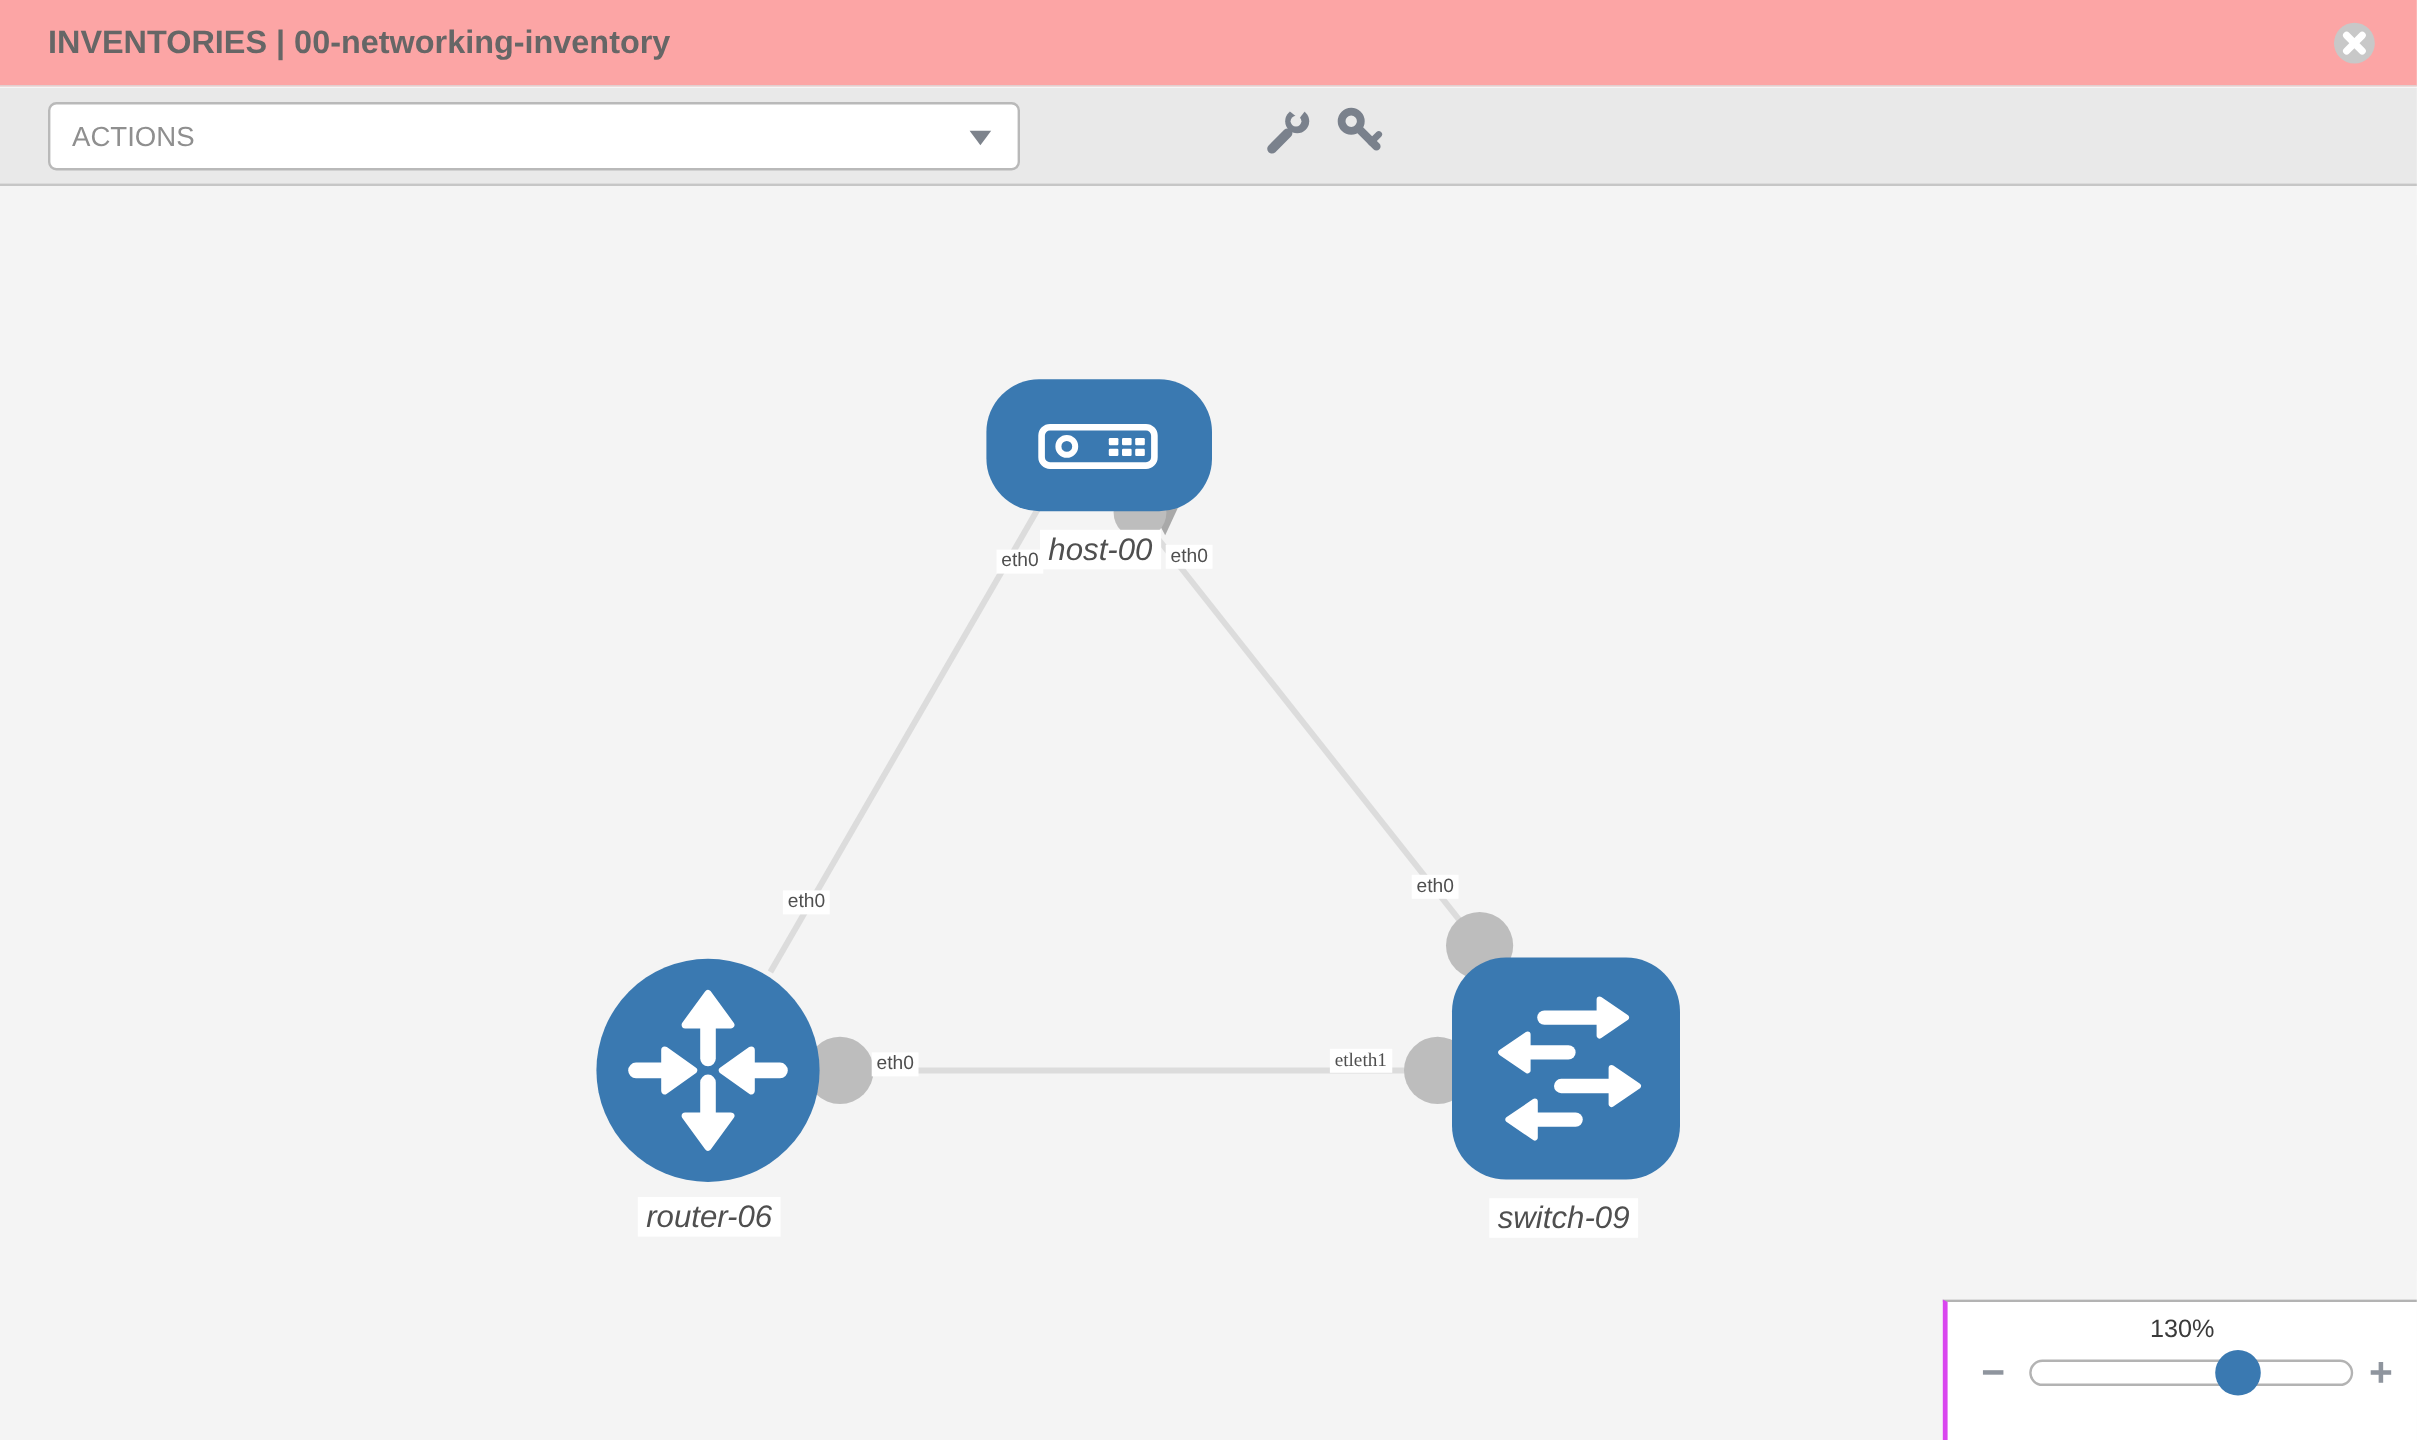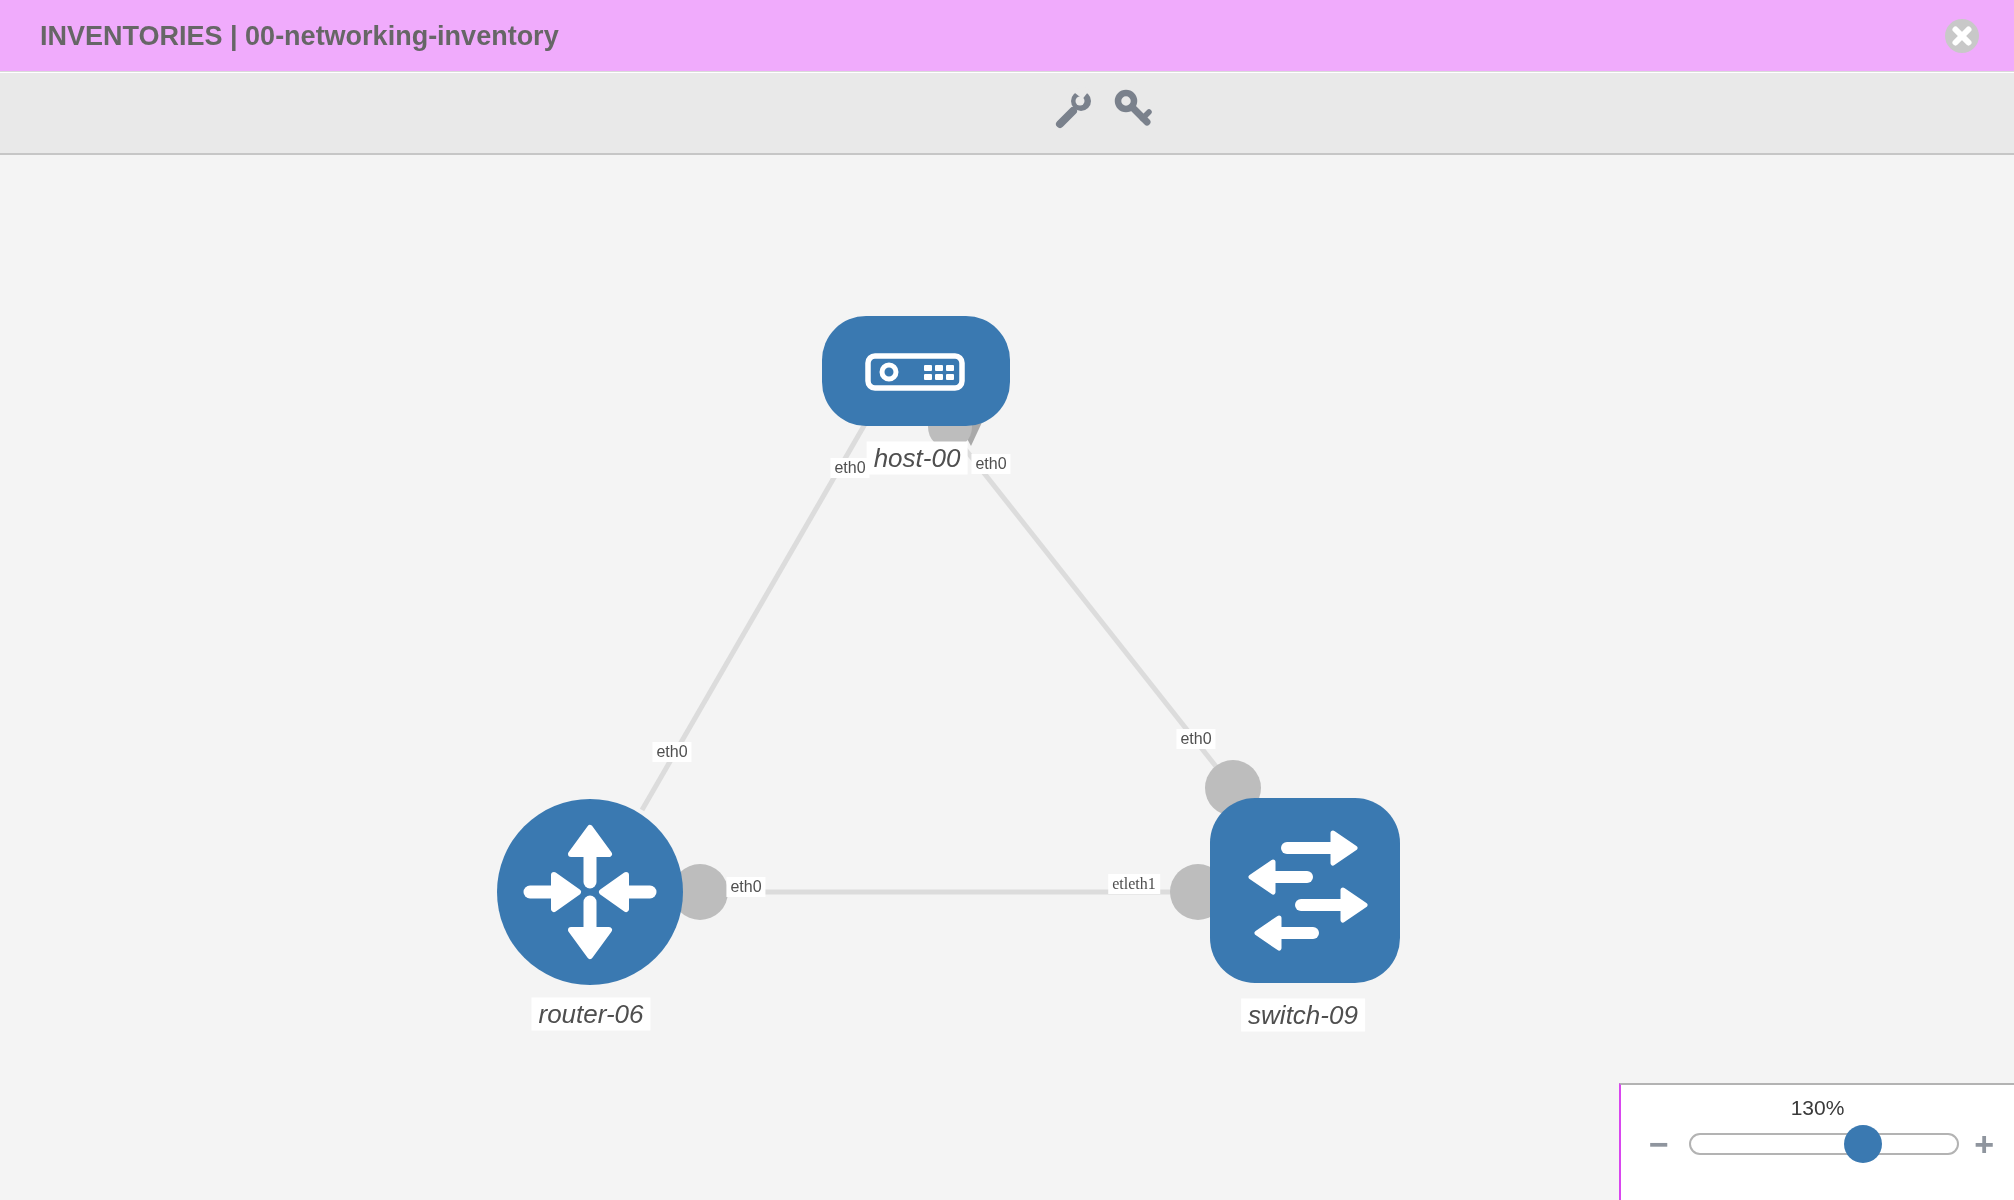--- a/index.html
+++ b/index.html
@@ -1,21 +1,21 @@
 <!DOCTYPE html>
 <html><head>
 <meta charset="utf-8">
 <style>
   * { margin:0; padding:0; box-sizing:border-box; }
   html,body { width:2014px; height:1200px; overflow:hidden; background:#ffffff;
               font-family:"Liberation Sans", sans-serif; }
   .stage { position:absolute; top:0; left:0; width:2014px; height:1200px; }
 
   
-  .header { position:absolute; top:0; left:0; right:0; height:72px; background:#f0abfc;
+  .header { position:absolute; top:0; left:0; right:0; height:72px; background:#fca5a5;
             border-bottom:1px solid #dadada; z-index:5; }
   .title  { position:absolute; left:40px; top:50%; transform:translateY(-50%);
             font-size:27px; font-weight:bold; color:#666666; }
   .close-btn { position:absolute; right:34px; top:18px; width:36px; height:36px; cursor:pointer; }
 
   
   .toolbar { position:absolute; top:73px; left:0; right:0; height:82px; background:#e9e9e9;
              border-bottom:2px solid #c6c6c6; z-index:5; }
   .select { position:absolute; top:12px; height:57px; background:#ffffff;
             border:2px solid #b9b9b9; border-radius:7px; cursor:pointer; }
@@ -35,21 +35,21 @@
   .topo-svg { position:absolute; top:0; left:0; }
 
   
   .lbl { position:absolute; transform:translate(-50%,-50%); background:#ffffff;
          color:#4f4f4f; white-space:nowrap; z-index:3; }
   .node-lbl { font-size:26px; padding:1px 7px;font-style:italic; }
   .if-lbl   { font-size:16px; padding:1px 4px; }
 
   
   .zoom-panel { position:absolute; left:1619px; top:1083px; right:0; bottom:0;
-                background:#ffffff; border-top:2px solid #b3b3b3; border-left:2px solid #d946ef;
+                background:#ffffff; border-top:2px solid #b3b3b3; border-left:4px solid #d946ef;
                 z-index:6; }
   .zoom-level { position:absolute; top:11px; left:0; width:100%; text-align:center;
                 font-size:21px; color:#3a3a3a; }
   .zoom-row { position:absolute; top:37px; left:0; right:0; height:44px; }
   .zoom-btn { position:absolute; top:50%; transform:translateY(-50%);
               font-size:34px; font-weight:bold; color:#8f959e; line-height:1; cursor:pointer; }
   .zoom-minus { left:28px; }
   .zoom-plus  { right:20px; }
   .zoom-track { position:absolute; left:68px; top:50%; transform:translateY(-50%);
                 width:270px; height:22px; background:#ffffff; border:2px solid #b3b3b3;
@@ -67,20 +67,24 @@
     <div class="close-btn">
       <svg width="36" height="36" viewBox="0 0 36 36">
         <circle cx="18" cy="18" r="17" fill="#c8c8c8"></circle>
         <line x1="11.5" y1="11.5" x2="24.5" y2="24.5" stroke="#ffffff" stroke-width="6" stroke-linecap="round"></line>
         <line x1="24.5" y1="11.5" x2="11.5" y2="24.5" stroke="#ffffff" stroke-width="6" stroke-linecap="round"></line>
       </svg>
     </div>
   </div>
 
   <div class="toolbar">
+    <div class="select select-actions">
+      <span class="select-label">ACTIONS</span>
+      <span class="caret"></span>
+    </div>
 
     <div class="tool-btn tool-btn-wrench">
       <svg width="46" height="46" viewBox="0 0 46 46">
         <circle cx="30" cy="14" r="10" fill="#7a818c"></circle>
         <circle cx="29" cy="14" r="4.5" fill="#e9e9e9"></circle>
         <rect x="26" y="-1" width="10" height="11" fill="#e9e9e9" transform="rotate(38 31 4.5)"></rect>
         <line x1="9" y1="37" x2="22" y2="24" stroke="#7a818c" stroke-width="8" stroke-linecap="round"></line>
       </svg>
     </div>
 

